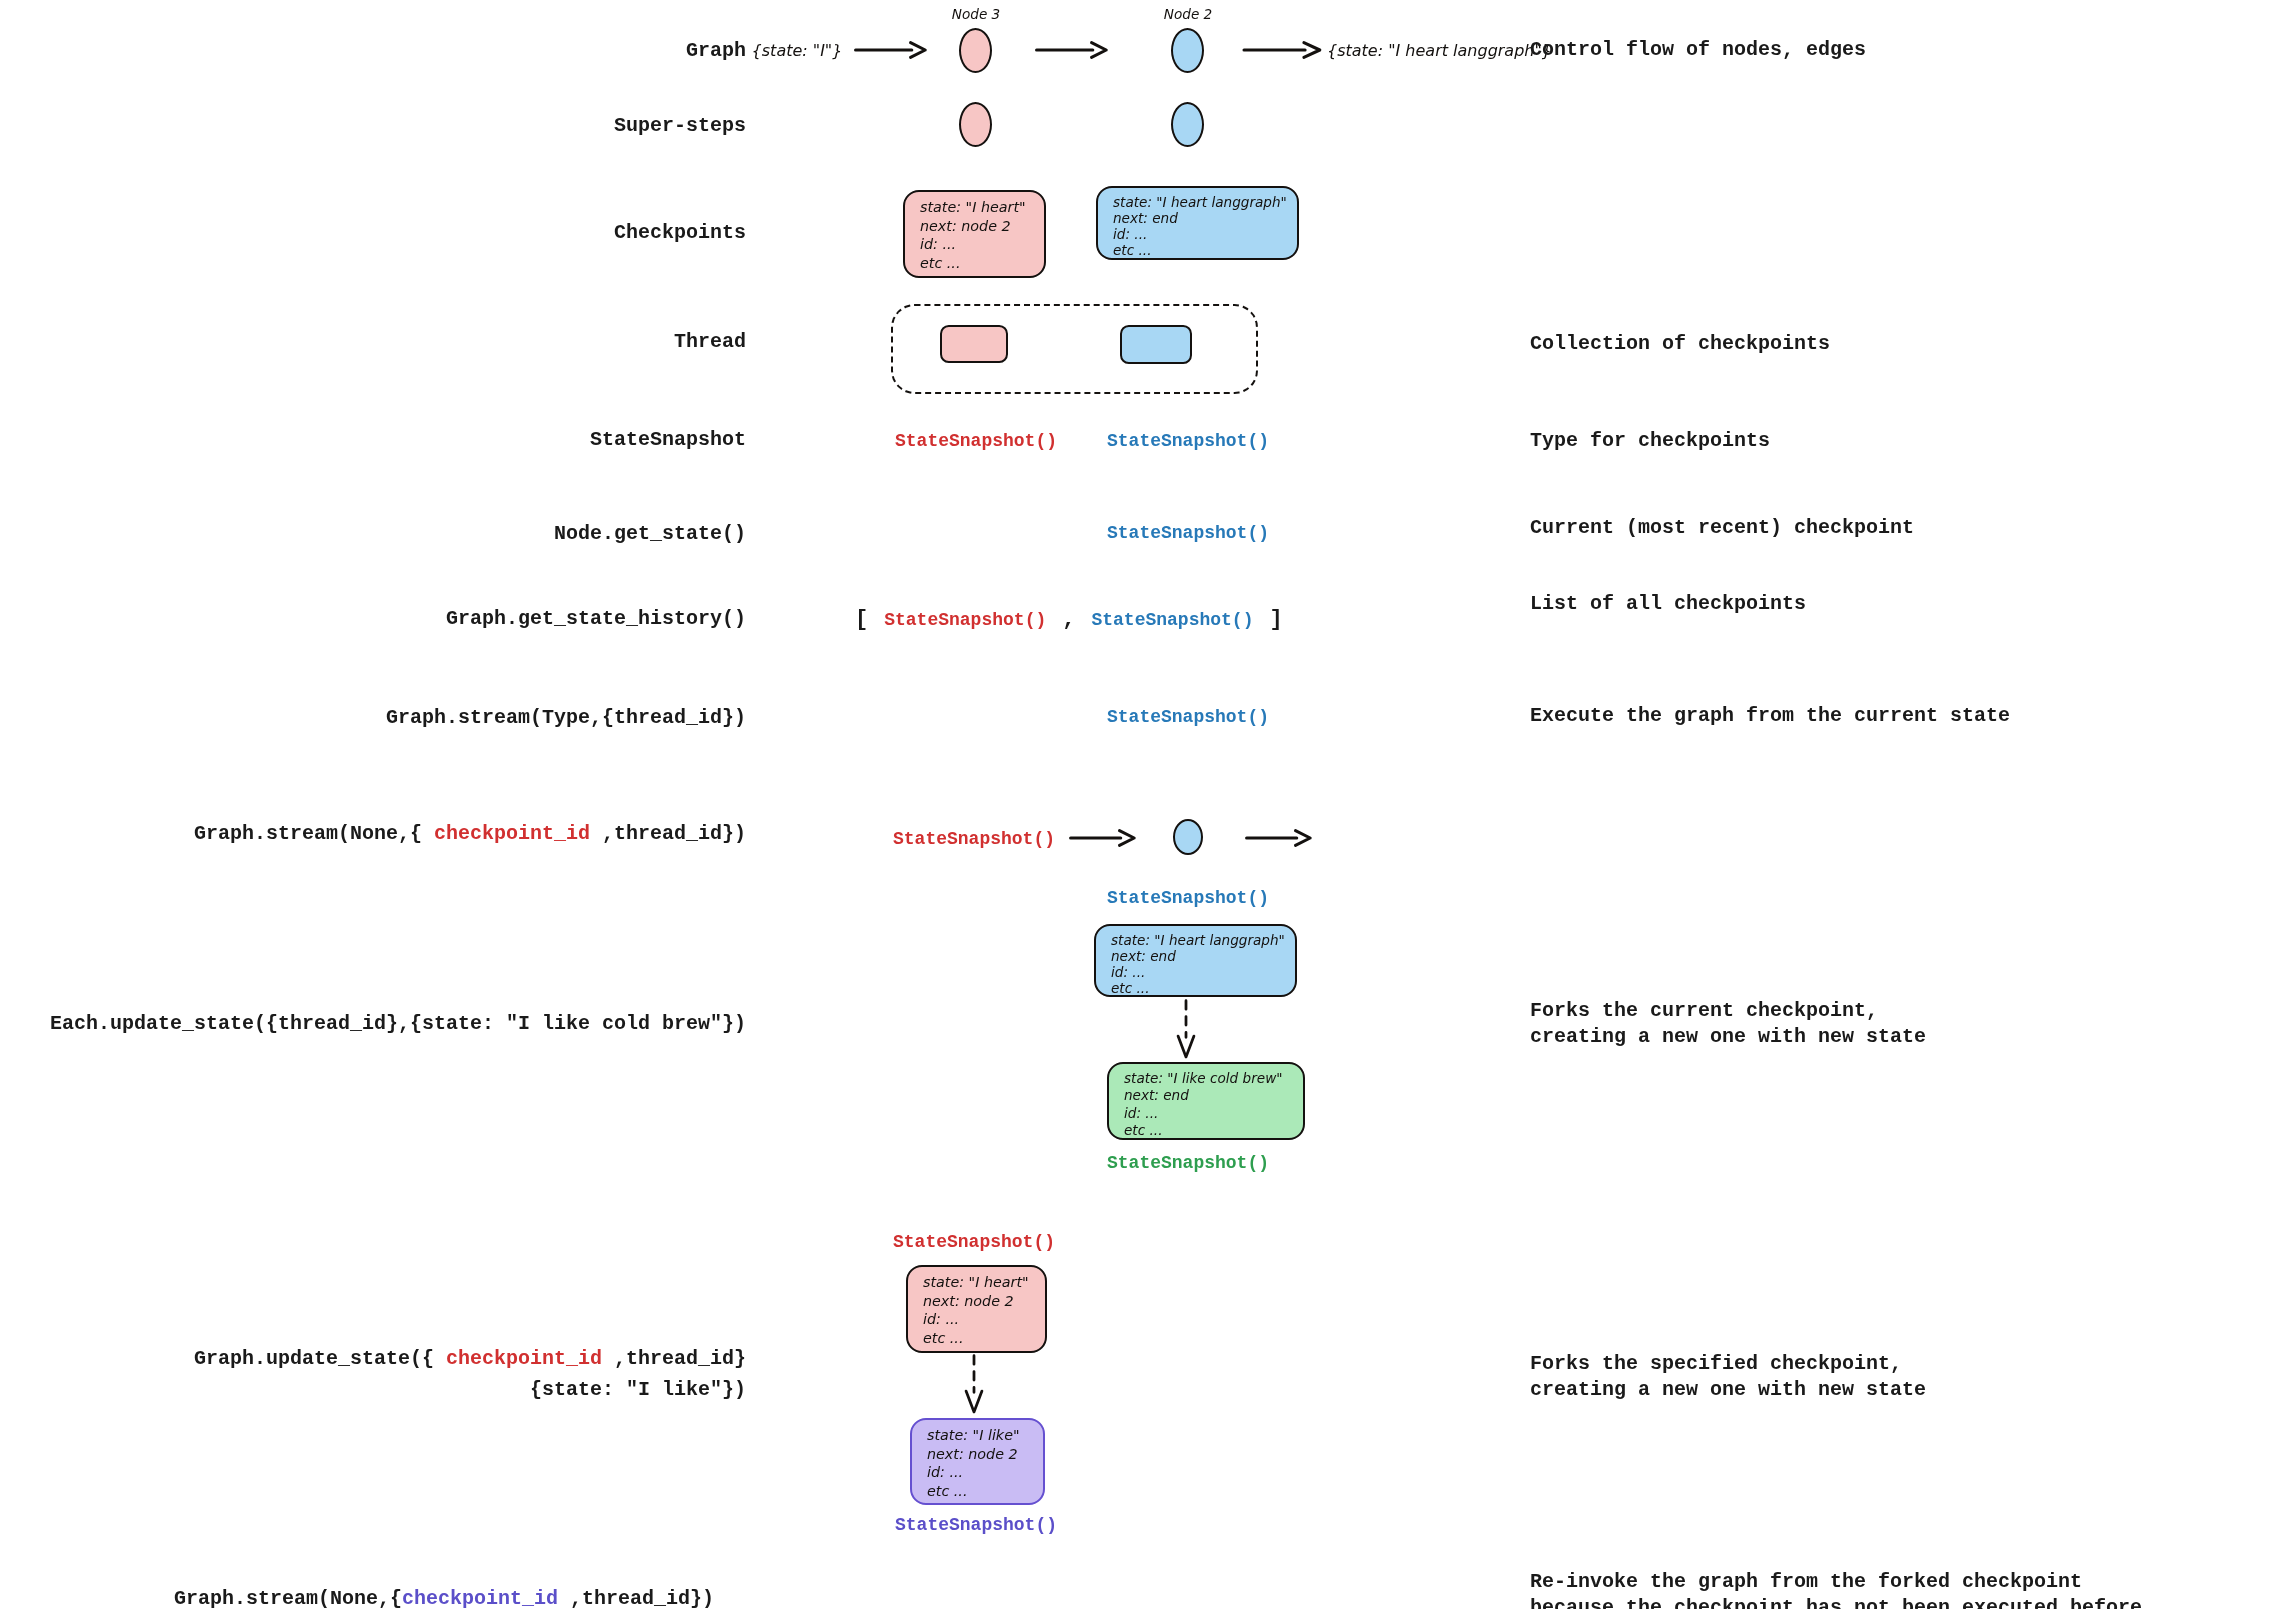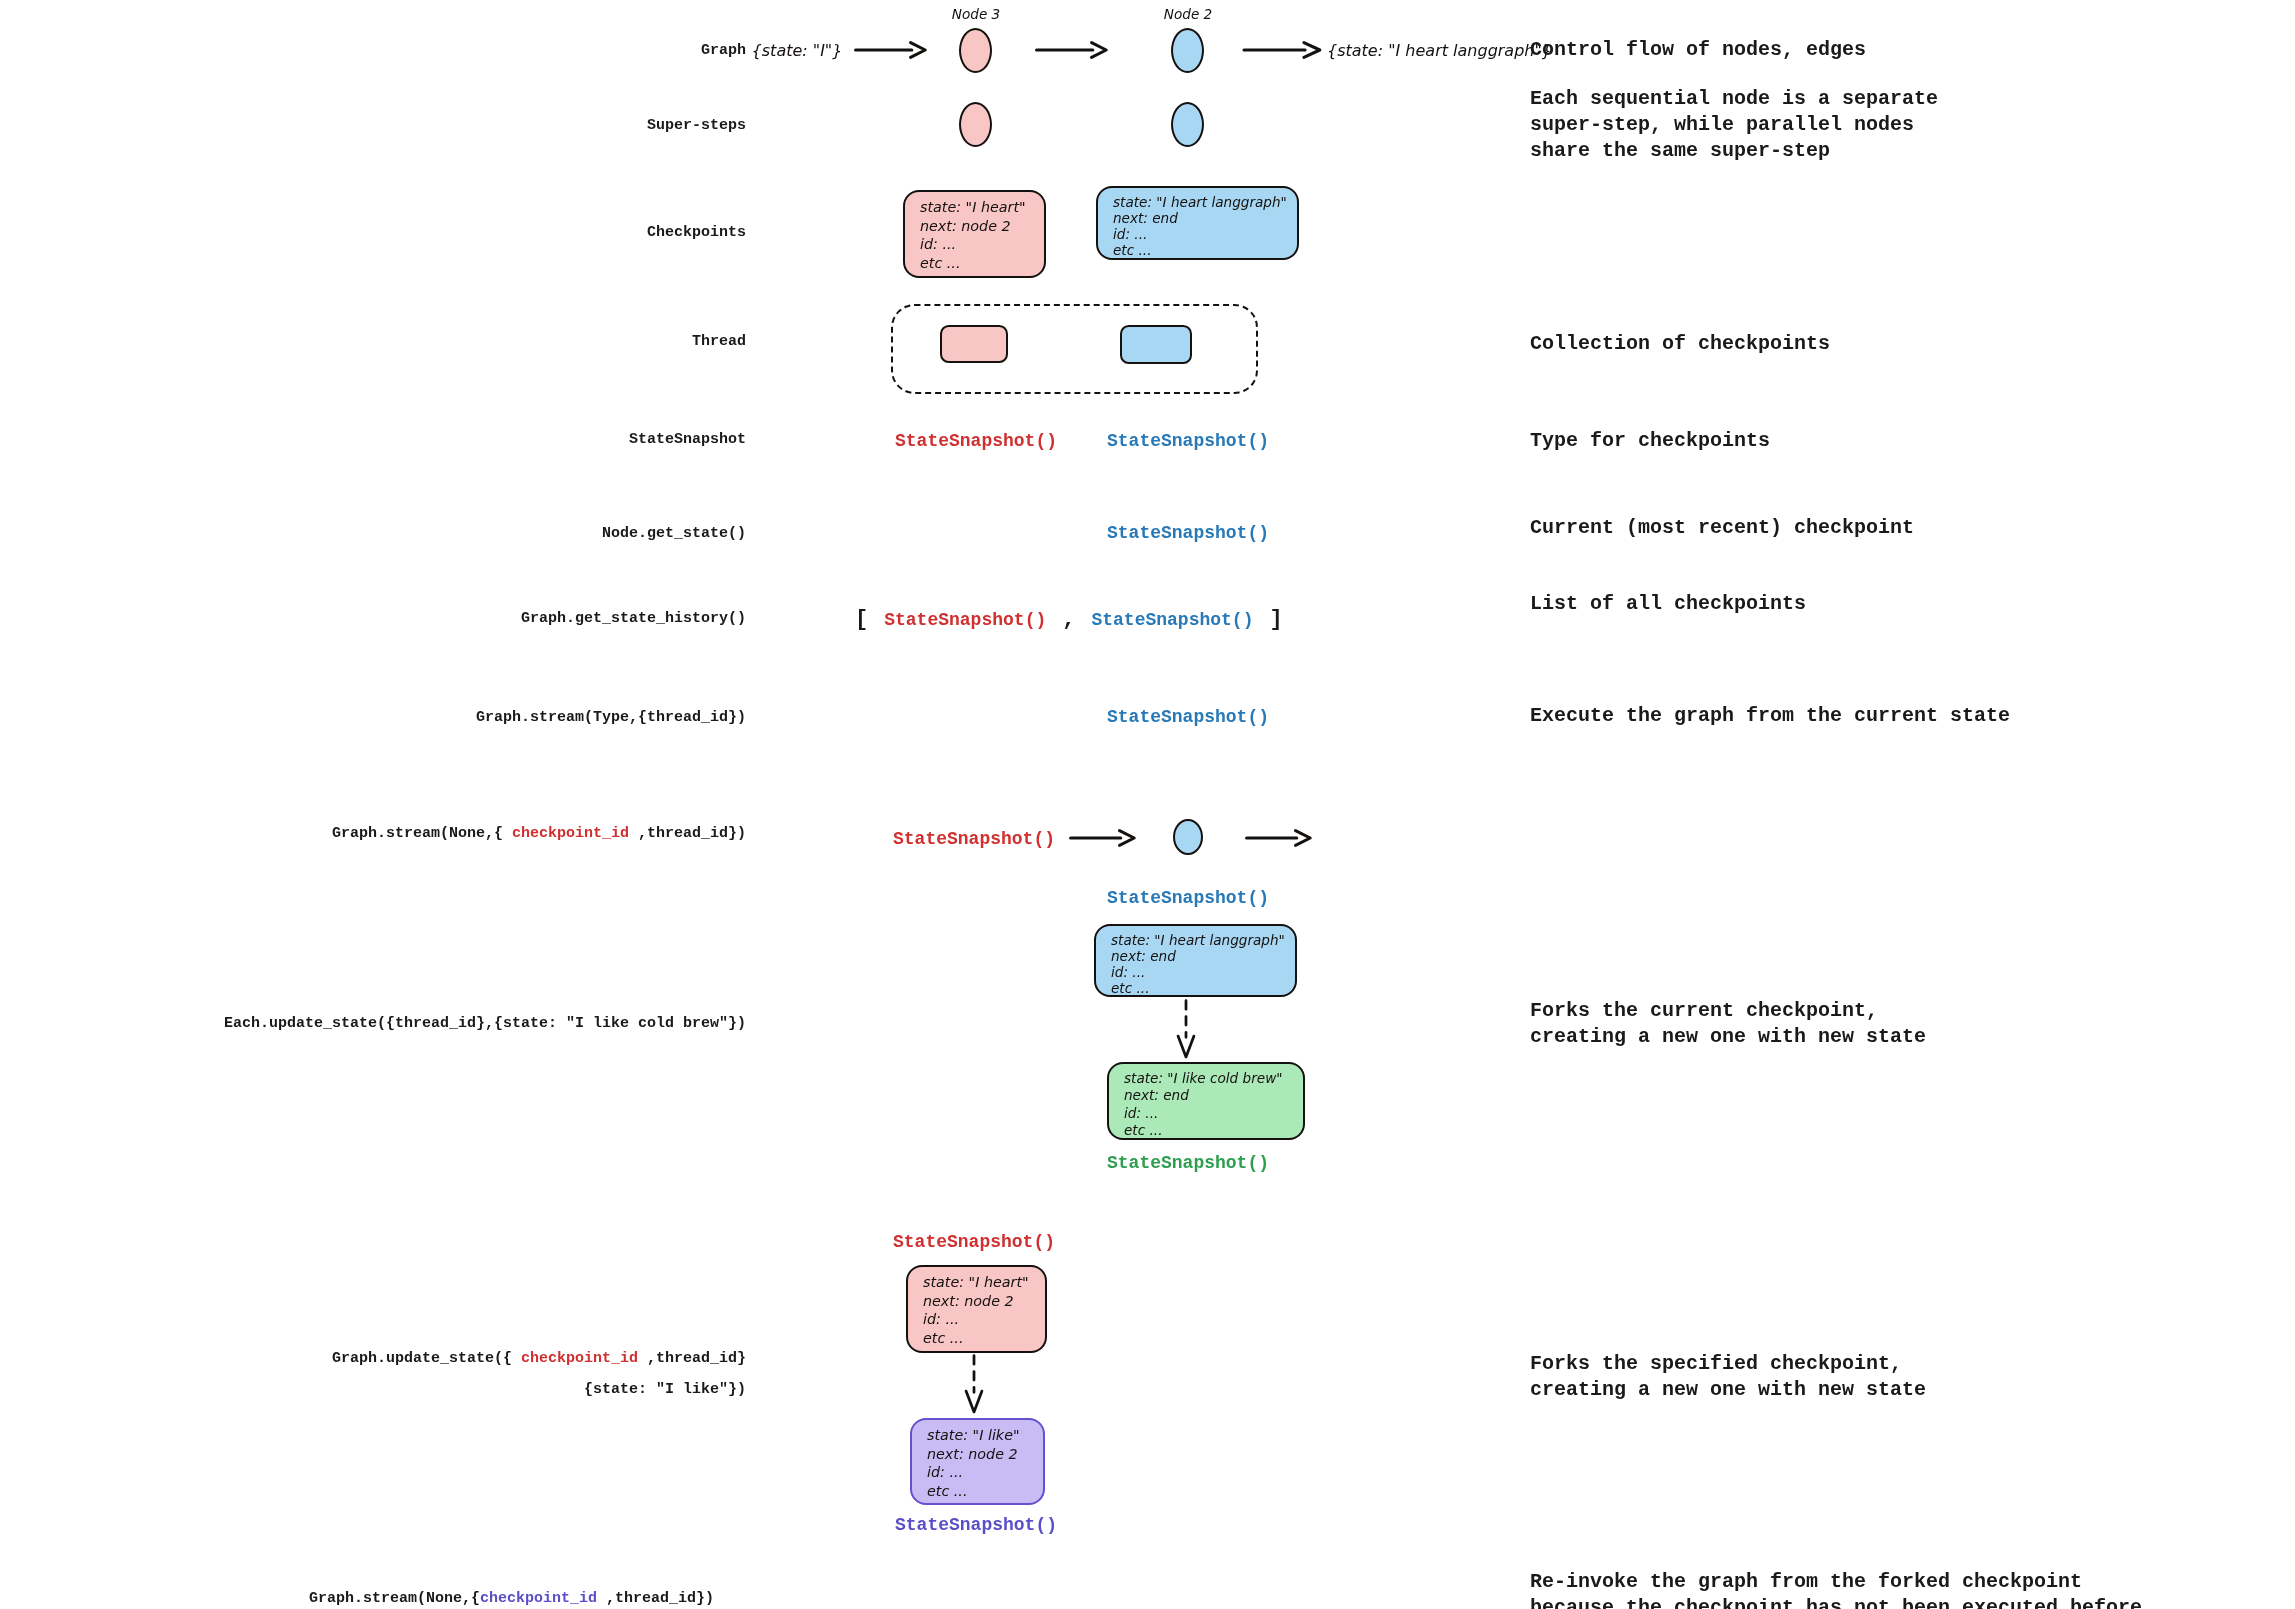--- a/index.html
+++ b/index.html
@@ -1,18 +1,18 @@
 <!DOCTYPE html>
 <html style="font-size:10px"><head>
 <meta charset="utf-8">
 <style>
   html,body{margin:0;padding:0;background:#ffffff;}
   #stage{position:relative;width:2295px;height:1610px;background:#ffffff;overflow:hidden;
          font-family:"Liberation Mono","DejaVu Sans Mono",monospace;color:#1a1a1a;}
-  .lbl{position:absolute;right:1549px;transform:translateY(-50%);font-size:15px;font-weight:700;
+  .lbl{position:absolute;right:1549px;transform:translateY(-50%);font-size:20px;font-weight:700;
        color:#1a1a1a;white-space:pre;text-align:right;line-height:31px;}
   .desc{position:absolute;left:1530px;transform:translateY(-50%);font-size:20px;font-weight:700;
         color:#1a1a1a;white-space:pre-line;line-height:26px;text-align:left;}
   .ss{position:absolute;width:186px;transform:translateY(-50%);text-align:center;
       font-size:18px;font-weight:700;white-space:pre;}
   .ss-red{color:#d13030;} .ss-blue{color:#2779b8;} .ss-green{color:#2e9e4f;} .ss-purple{color:#5b4fc9;}
   .hand{font-family:"DejaVu Sans","Liberation Sans",sans-serif;font-style:italic;color:#14110f;}
   .io{position:absolute;transform:translateY(-50%);font-size:16px;white-space:pre;}
   .nodelbl{position:absolute;width:124px;text-align:center;transform:translateY(-50%);font-size:13.6px;}
   .node{position:absolute;border:2.5px solid #14110f;border-radius:50%;box-sizing:border-box;}
@@ -55,23 +55,20 @@
   <svg class="harrow" style="left:1242px;top:39px" width="81" height="22" viewBox="0 0 130 36">
     <line x1="2" y1="18" x2="102" y2="18" stroke="#14110f" stroke-width="5" stroke-linecap="round"></line>
     <polyline points="100,6 126,18 100,30" fill="none" stroke="#14110f" stroke-width="5" stroke-linejoin="round" stroke-linecap="round"></polyline>
   </svg>
   <div class="io hand" style="left:1327px;top:50px">{state: "I heart langgraph"}</div>
   <div class="desc" style="top:50px">Control flow of nodes, edges</div>
 
   <div class="lbl" style="top:125px">Super-steps</div>
   <div class="node pink" style="left:959px;top:102px;width:33px;height:45px"></div>
   <div class="node blue" style="left:1171px;top:102px;width:33px;height:45px"></div>
-  <div class="desc" style="top:125px">Each sequential node is a separate
-super-step, while parallel nodes
-share the same super-step</div>
 
   <div class="lbl" style="top:232px">Checkpoints</div>
   <div class="card pinkf" style="left:903px;top:190px;width:143px;height:88px">
     <div class="cline">state: "I heart"</div>
     <div class="cline">next: node 2</div>
     <div class="cline">id: ...</div>
     <div class="cline">etc ...</div>
   </div>
   <div class="card bluef wide" style="left:1096px;top:186px;width:203px;height:74px">
     <div class="cline">state: "I heart langgraph"</div>

